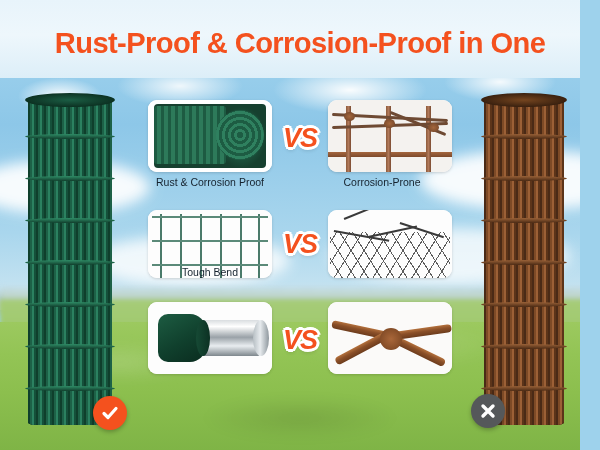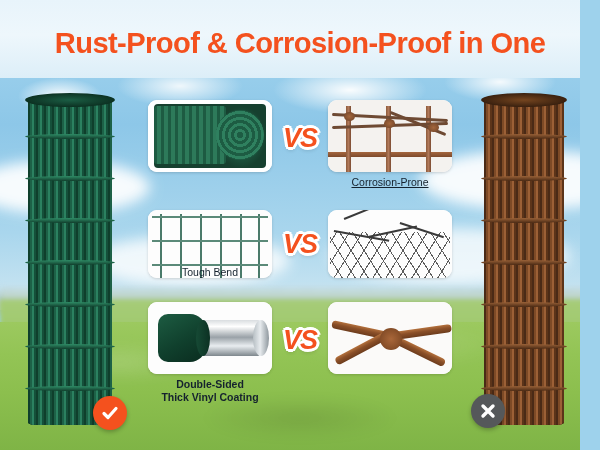--- a/index.html
+++ b/index.html
@@ -80,21 +80,21 @@
     background:#ffffff;border-radius:9px;overflow:hidden;
     box-shadow:0 1px 3px rgba(0,0,0,.16);
   }
   .card.left{left:8px;}
   .card.right{left:188px;}
   .caption{
     position:absolute;width:140px;text-align:center;
     font-size:10.5px;color:#15222e;line-height:12.5px;font-weight:500;
   }
   .caption.left{left:0px;top:76px;}
-  .caption.right{left:180px;top:76px;text-decoration:underline;}
+  .caption.right{left:172px;top:76px;}
 
   .vs{
     position:absolute;left:134px;top:18px;width:52px;height:40px;
     text-align:center;font-size:27px;font-weight:bold;font-style:italic;
     color:#f4511e;line-height:40px;letter-spacing:-1px;
     text-shadow:
       -2px -2px 0 #fff, 2px -2px 0 #fff, -2px 2px 0 #fff, 2px 2px 0 #fff,
       -3px 0 0 #fff, 3px 0 0 #fff, 0 -3px 0 #fff, 0 3px 0 #fff,
       0 3px 4px rgba(0,0,0,.20);
   }
@@ -275,20 +275,21 @@
   </div>
 
   <div class="panel">
 
     <div class="row r1">
       <div class="card left">
         <div class="art photo-white">
           <div class="roll-photo"></div>
         </div>
       </div>
+      <div class="caption left">Rust &amp; Corrosion Proof</div>
 
       <div class="vs">VS</div>
 
       <div class="card right">
         <div class="art barb">
           <div class="rail" style="top:52px;"></div>
           <div class="post" style="left:18px;"></div>
           <div class="post" style="left:58px;"></div>
           <div class="post" style="left:98px;"></div>
           <div class="wire" style="left:4px;top:16px;width:116px;transform:rotate(3deg);"></div>
@@ -331,22 +332,20 @@
       </div>
     </div>
 
     <div class="row r3">
       <div class="card left">
         <div class="art coat">
           <div class="steel"></div>
           <div class="vinyl"></div>
         </div>
       </div>
-      <div class="caption left" style="white-space:pre-line;font-weight:bold;">Double-Sided
-Thick Vinyl Coating</div>
 
       <div class="vs">VS</div>
 
       <div class="card right">
         <div class="art rusty">
           <div class="arm" style="left:4px;top:18px;width:62px;transform:rotate(12deg);"></div>
           <div class="arm" style="left:66px;top:30px;width:58px;transform:rotate(-8deg);"></div>
           <div class="arm" style="left:8px;top:56px;width:58px;transform:rotate(-28deg);"></div>
           <div class="arm" style="left:68px;top:34px;width:54px;transform:rotate(26deg);"></div>
           <div class="core"></div>

